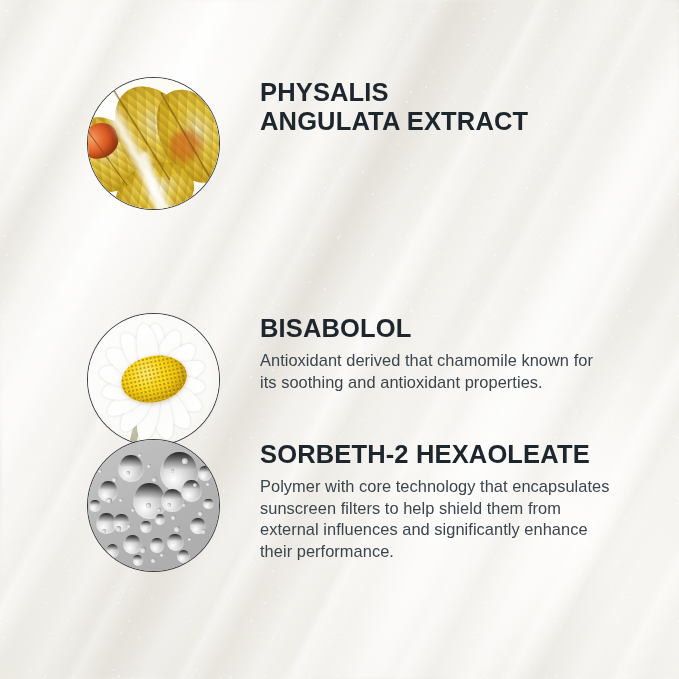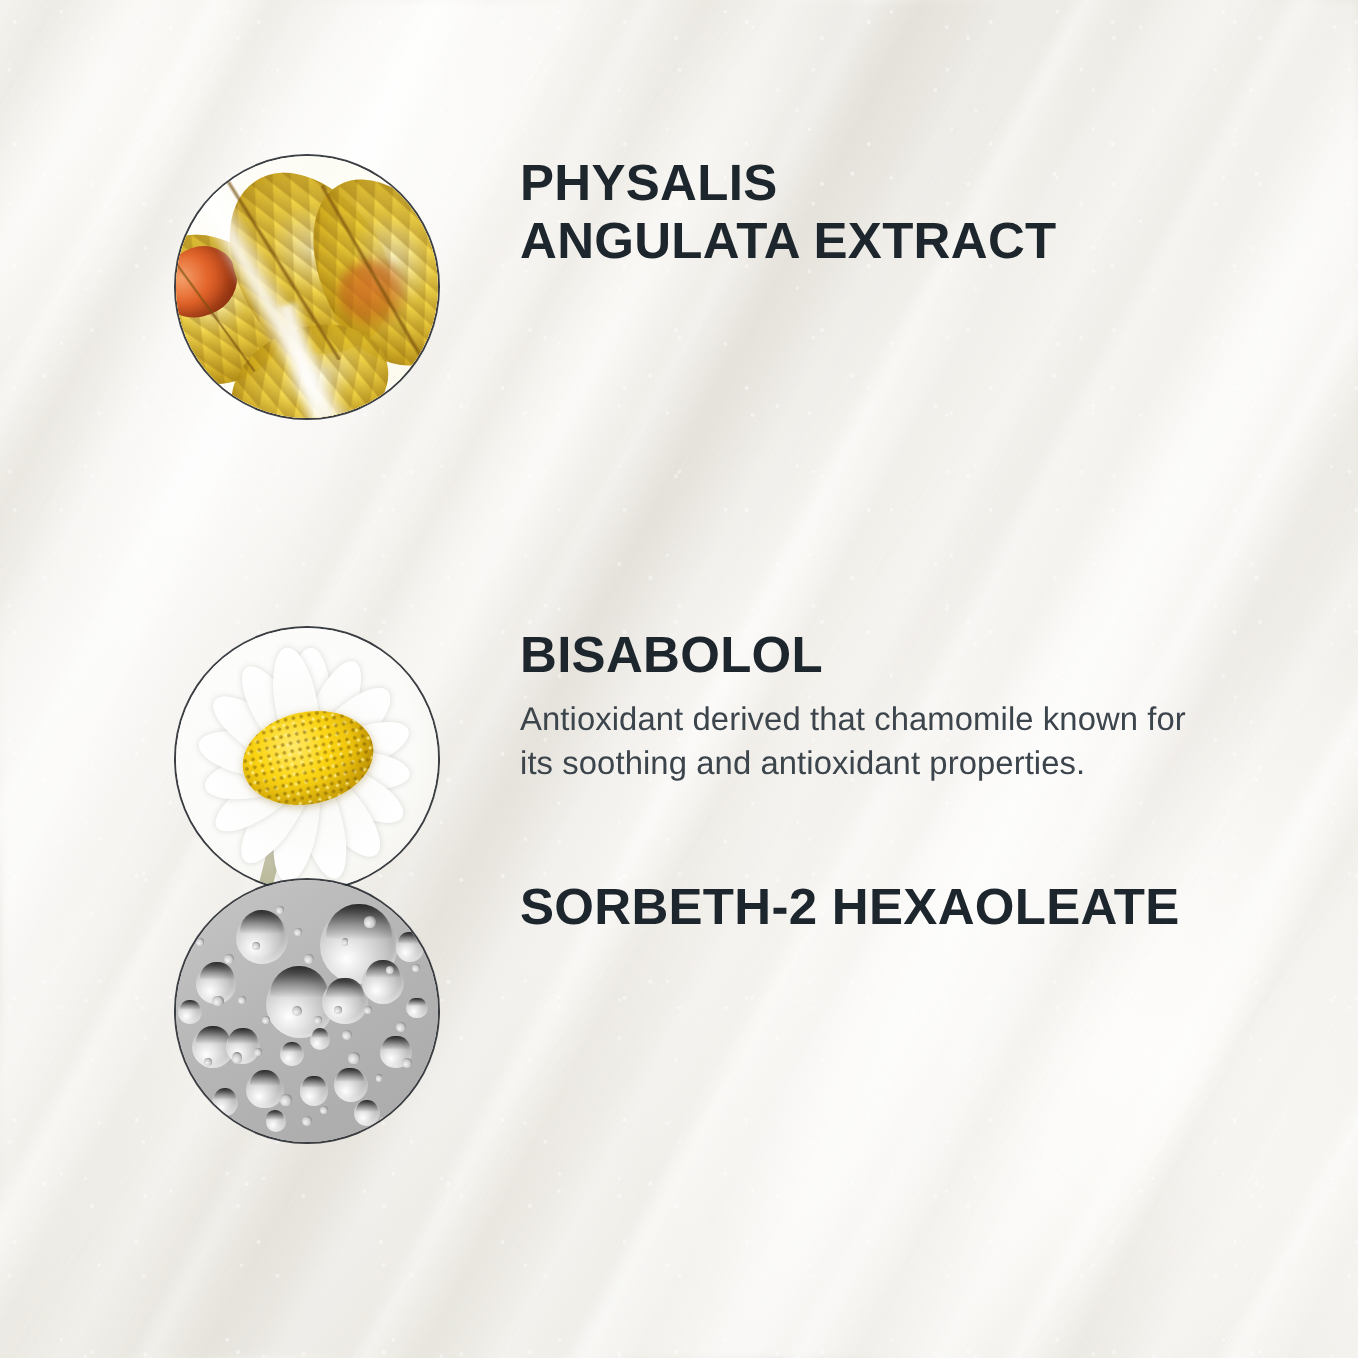--- a/index.html
+++ b/index.html
@@ -419,16 +419,17 @@
             <div class="microdot" style="left: 78%; top: 90%; width: 3%; height: 3%;"></div>
             <div class="microdot" style="left: 8%; top: 22%; width: 3%; height: 3%;"></div>
             <div class="microdot" style="left: 38%; top: 10%; width: 3%; height: 3%;"></div>
             <div class="microdot" style="left: 90%; top: 32%; width: 3%; height: 3%;"></div>
             <div class="microdot" style="left: 60%; top: 48%; width: 3%; height: 3%;"></div>
           </div>
       </div>
     </div>
     <div class="copy">
       <h2 class="title">SORBETH-2 HEXAOLEATE</h2>
+      <p class="desc">Polymer with core technology that encapsulates sunscreen filters to help shield them from external influences and significantly enhance their performance.</p>
     </div>
   </div>
 
 </div>
 
 </body></html>

